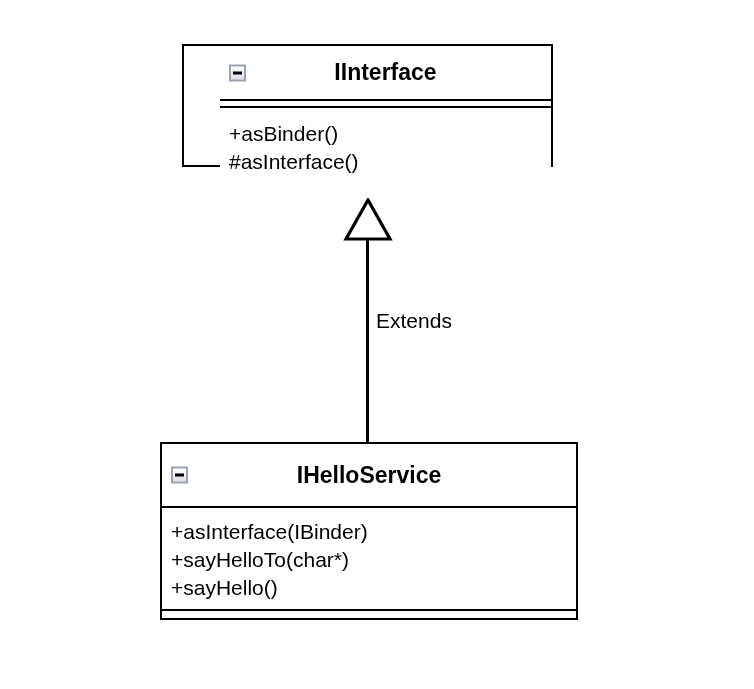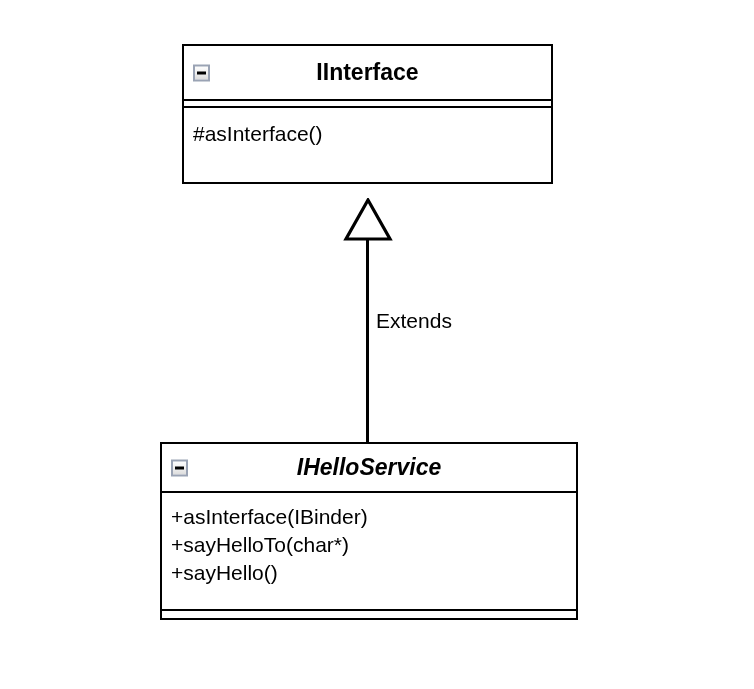--- a/index.html
+++ b/index.html
@@ -115,47 +115,48 @@
     white-space: nowrap;
     z-index: 4;
     text-align: center;
   }
 </style>
 </head>
 <body>
 
 <div id="canvas">
 
-  <div class="uml-class" id="box-iinterface" style="left:182px; top:44px; width:371px; height:140px;">
+  <div class="uml-class" id="box-iinterface" style="left:182px; top:44px; width:371px; height:123px;padding-left:36px;">
 
     <div class="uml-title-row" style="height:53px;">
       <span class="collapse-icon">
         <span class="bar"></span>
       </span>
       <span class="uml-title" style="font-size:23px;">IInterface</span>
     </div>
 
     <div class="uml-band" style="height:9px;"></div>
 
     <div class="uml-members" style="padding-top:12px;">
+      <div class="uml-member" style="font-size:21px;">+asBinder()</div>
       <div class="uml-member" style="font-size:21px;">#asInterface()</div>
     </div>
   </div>
 
   <div class="gen-line" style="left:366px; top:238px; height:206px;"></div>
 
   <svg class="gen-triangle" style="left:343px; top:198px;" width="50" height="44" viewBox="0 0 50 44">
     <polygon points="25,2 47,41 3,41" fill="#ffffff" stroke="#000000" stroke-width="3.2" stroke-linejoin="miter"></polygon>
   </svg>
 
   <div class="gen-label" style="left:322px; top:307px; font-size:21px;margin-left:48px;">Extends</div>
 
   <div class="uml-class" id="box-ihelloservice" style="left:160px; top:442px; width:418px; height:178px;">
 
-    <div class="uml-title-row" style="height:47px;font-style:italic;">
+    <div class="uml-title-row" style="height:62px;">
       <span class="collapse-icon">
         <span class="bar"></span>
       </span>
       <span class="uml-title" style="font-size:23px;">IHelloService</span>
     </div>
 
     <div class="uml-sep"></div>
 
     <div class="uml-members" style="padding-top:10px; padding-bottom:4px;">
       <div class="uml-member" style="font-size:21px;">+asInterface(IBinder)</div>

